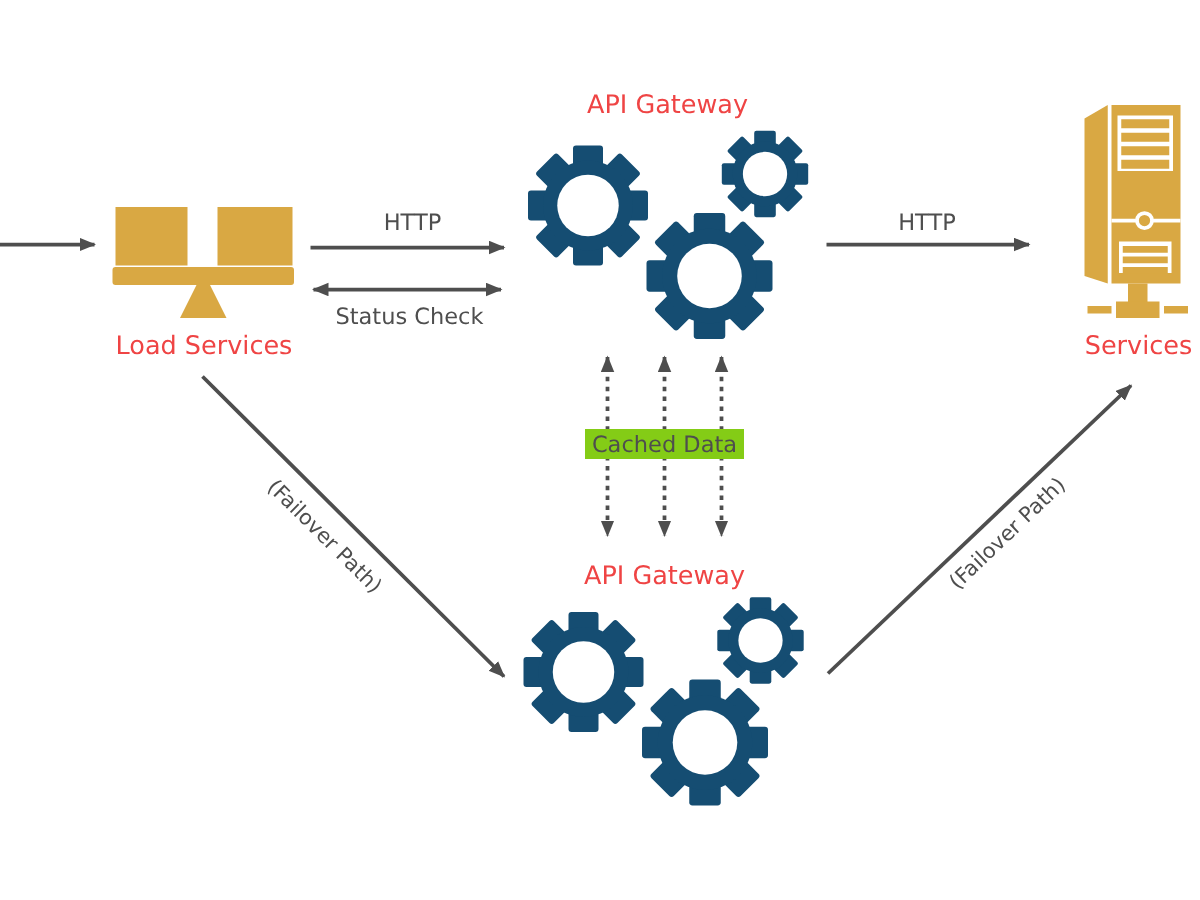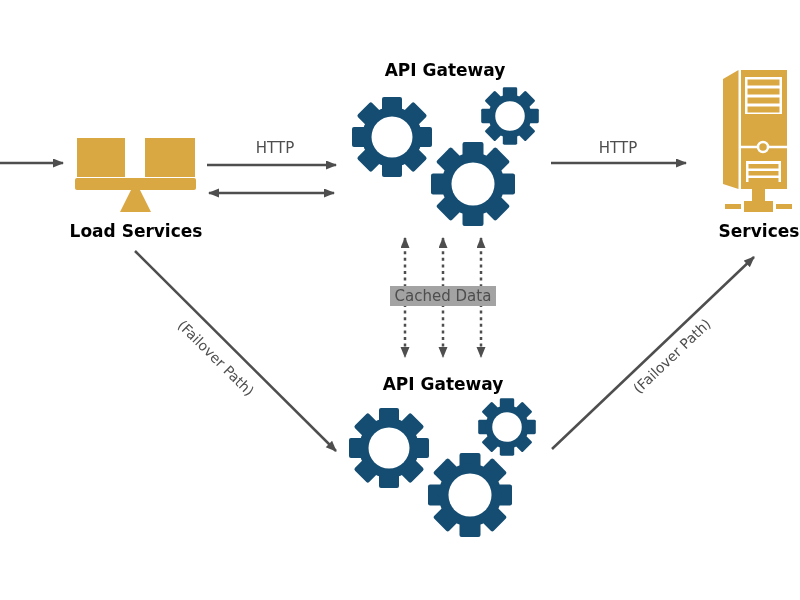--- a/index.html
+++ b/index.html
@@ -13,27 +13,27 @@
   .layer{position:absolute;left:0;top:0;}
   .lbl{
     position:absolute;
     text-align:center;
     line-height:18px;
     white-space:nowrap;
     color:#4e4e4e;
     font-size:15px;
   }
   .lbl.node{
-    font-weight:bold;
+    font-weight:normal;
     font-size:17px;
-    color:#000000;
+    color:#ef4444;
   }
   .lbl.rot-l{transform:rotate(44.8deg);font-size:14px;}
   .lbl.rot-r{transform:rotate(-43.6deg);font-size:14px;}
-  .lbl.masked span{background:#a3a3a3;padding:1px 5px;}
+  .lbl.masked span{background:#84cc16;padding:1px 5px;}
 </style>
 </head>
 <body>
 
 <div class="canvas">
 
   <svg class="layer" width="800" height="600" viewBox="0 0 800 600">
     <defs>
       <marker id="ah" orient="auto-start-reverse" markerUnits="userSpaceOnUse" markerWidth="12" markerHeight="10" refX="10" refY="4.5">
         <path d="M0,0 L11,4.5 L0,9 Z" fill="#4e4e4e"></path>
@@ -113,20 +113,21 @@
   <div class="lbl node" style="left:36px;top:222px;width:200px;">Load Services</div>
 
   <div class="lbl node" style="left:345px;top:61px;width:200px;">API Gateway</div>
 
   <div class="lbl node" style="left:343px;top:375px;width:200px;">API Gateway</div>
 
   <div class="lbl node" style="left:659px;top:222px;width:200px;">Services</div>
 
   <div class="lbl" style="left:175px;top:139px;width:200px;">HTTP</div>
 
+  <div class="lbl" style="left:173px;top:202px;width:200px;">Status Check</div>
 
   <div class="lbl" style="left:518px;top:139px;width:200px;">HTTP</div>
 
   <div class="lbl masked" style="left:343px;top:287px;width:200px;"><span>Cached Data</span></div>
 
   <div class="lbl rot-l" style="left:116px;top:349px;width:200px;">(Failover Path)</div>
 
   <div class="lbl rot-r" style="left:572px;top:347px;width:200px;">(Failover Path)</div>
 
 </div>

